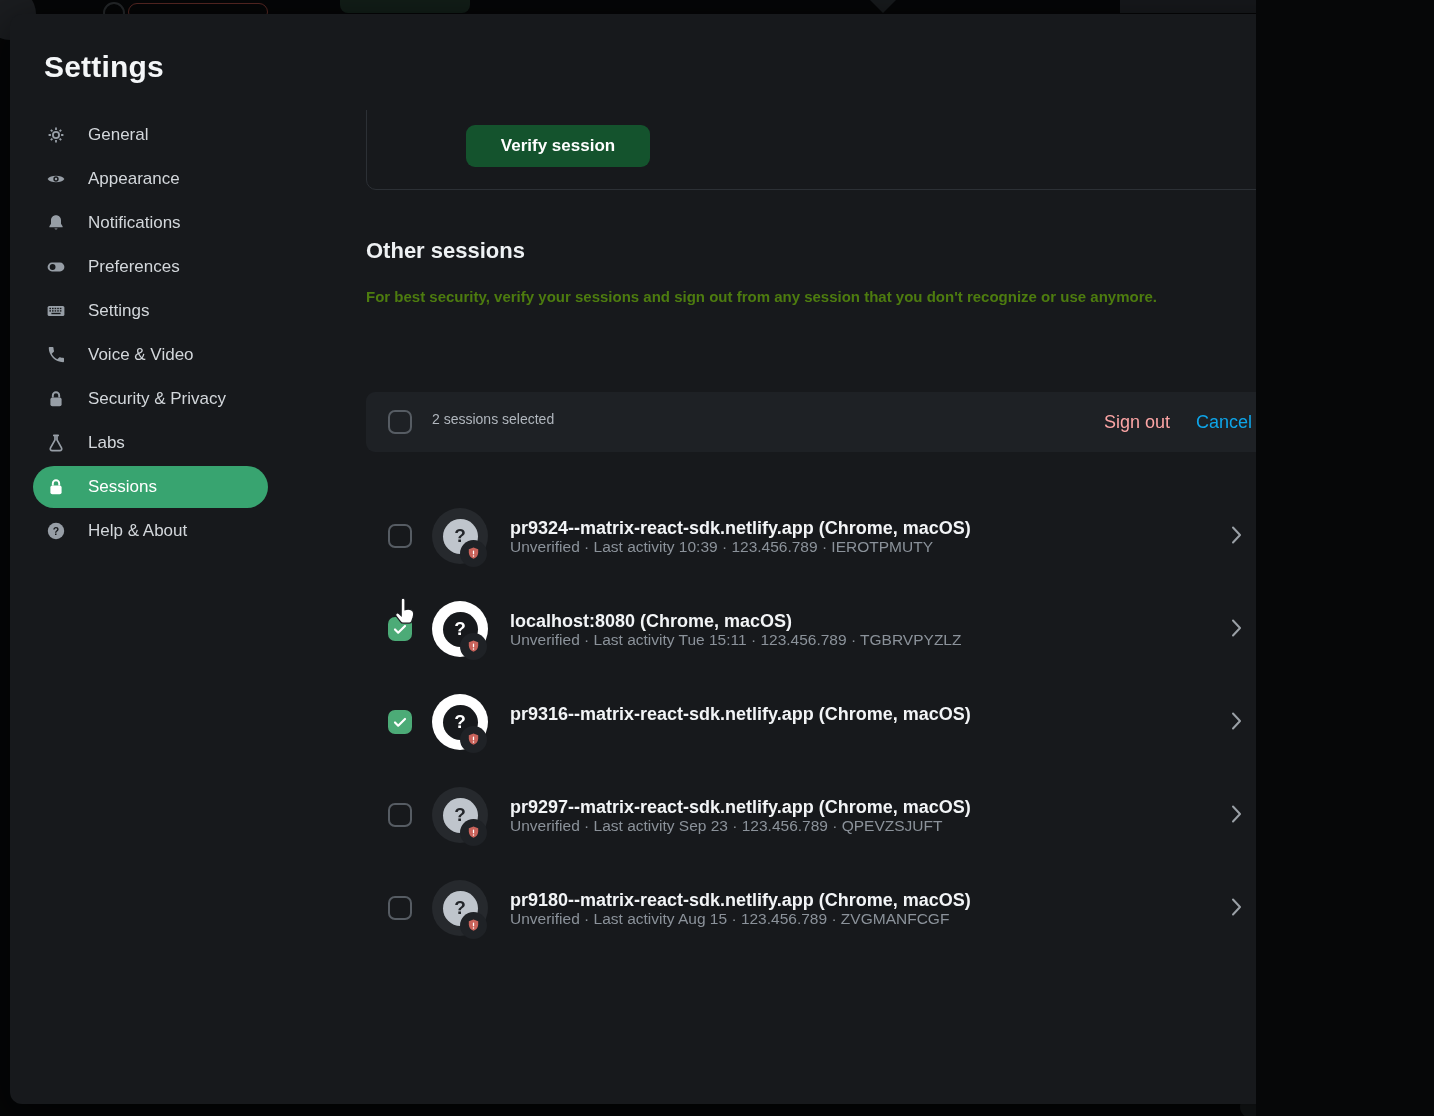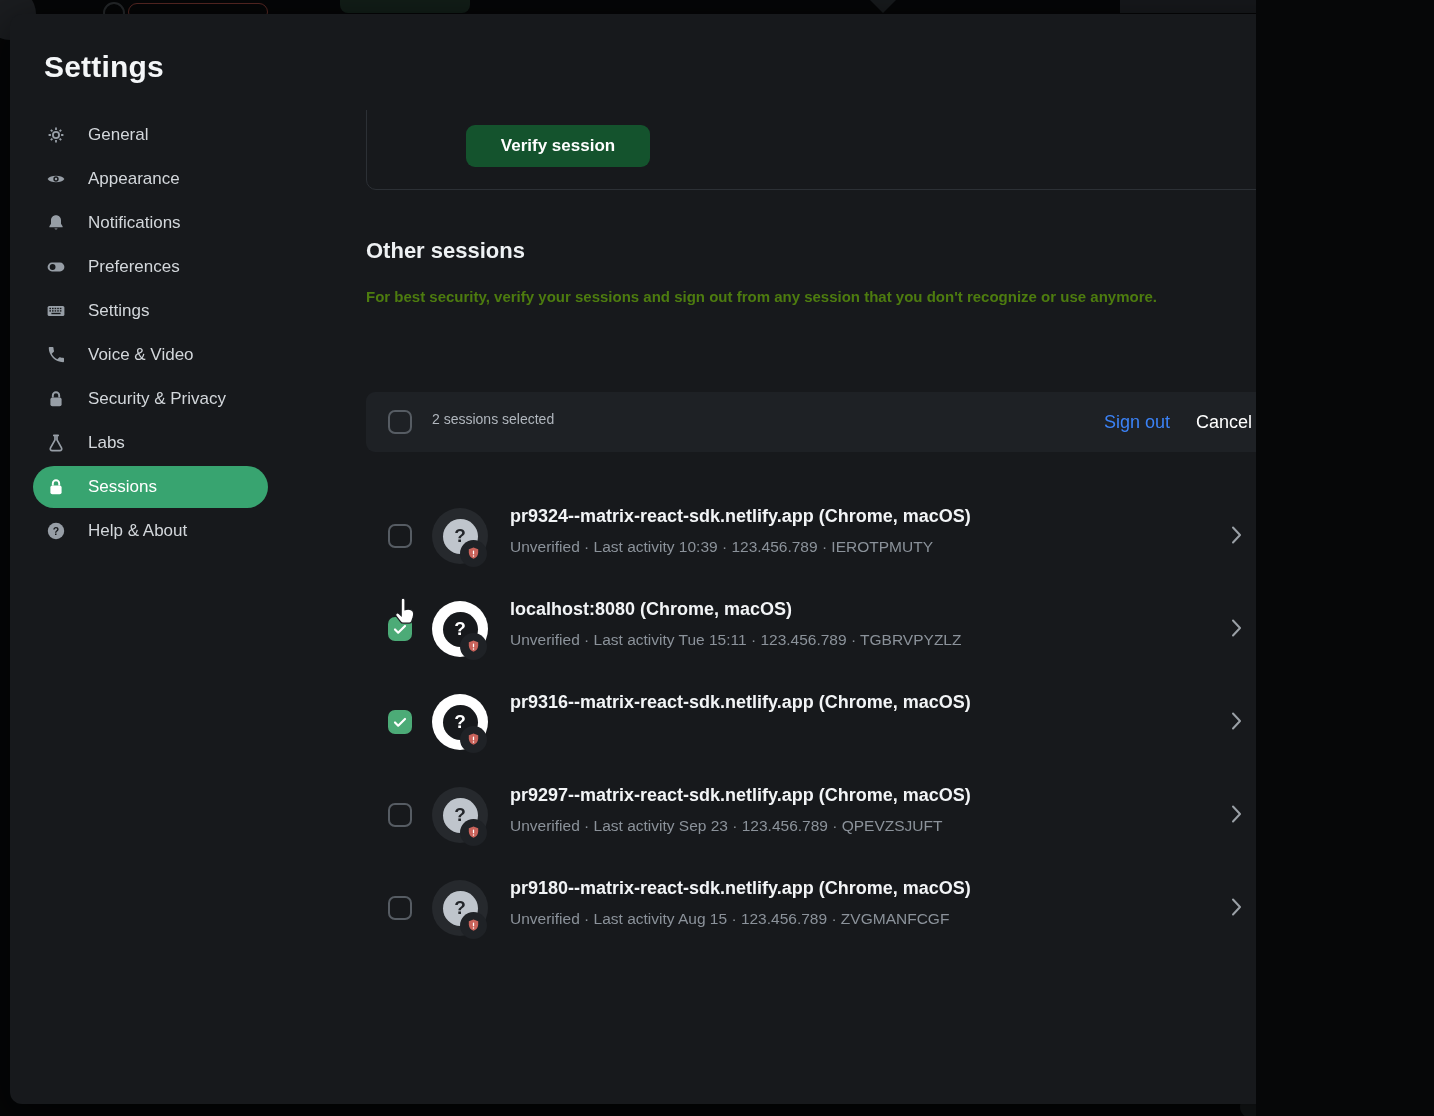--- a/index.html
+++ b/index.html
@@ -43,37 +43,37 @@
   .verify-card{position:absolute;left:0;top:-26px;width:906px;height:106px;border:1px solid #2c3035;border-radius:10px;}
   .verify-btn{position:absolute;left:100px;top:15px;width:184px;height:42px;background:#14532d;border:none;border-radius:9px;color:#ffffff;font-size:17px;font-weight:700;font-family:"Liberation Sans",sans-serif;cursor:pointer;}
 
   .section-heading{position:absolute;left:0;top:128px;font-size:22px;font-weight:700;color:#eef1f3;}
   .section-desc{position:absolute;left:0;top:170px;width:830px;font-size:15px;line-height:33px;color:#4d7c0f;font-weight:bold;}
 
   .selection-bar{position:absolute;left:0;top:282px;width:906px;height:60px;background:#1e2125;border-radius:9px;}
   .selection-bar .cb{position:absolute;left:22px;top:18px;}
   .selection-label{position:absolute;left:66px;top:19px;font-size:14px;color:#b0b6bd;}
   .bar-actions{position:absolute;right:20px;top:0;height:60px;display:flex;align-items:center;gap:26px;}
-  .signout-link{font-size:18px;color:#3b82f6;cursor:pointer;margin-left:6px;}
-  .cancel-link{font-size:18px;color:#ffffff;cursor:pointer;}
+  .signout-link{font-size:18px;color:#fca5a5;cursor:pointer;margin-left:6px;}
+  .cancel-link{font-size:18px;color:#0ea5e9;cursor:pointer;}
 
   .cb{width:24px;height:24px;border:2px solid #565c63;border-radius:7px;background:transparent;display:flex;align-items:center;justify-content:center;cursor:pointer;}
   .cb.checked{background:#4cab77;border-color:#4cab77;}
   .cb svg{display:none;}
   .cb.checked svg{display:block;}
 
   .rows{position:absolute;left:0;top:390px;width:906px;}
   .session-row{position:relative;height:72px;margin-bottom:21px;cursor:pointer;}
   .session-row .cb{position:absolute;left:22px;top:24px;}
   .avatar{position:absolute;left:66px;top:8px;width:56px;height:56px;border-radius:50%;background:#26292d;display:flex;align-items:center;justify-content:center;}
   .avatar .inner{width:35px;height:35px;border-radius:50%;background:#bfc5cc;display:flex;align-items:center;justify-content:center;font-size:19px;font-weight:700;color:#23262a;}
   .session-row.checked .avatar{background:#ffffff;}
   .session-row.checked .avatar .inner{background:#17191c;color:#ffffff;}
   .badge{position:absolute;left:94px;top:40px;width:27px;height:27px;border-radius:50%;background:#1f2226;display:flex;align-items:center;justify-content:center;}
-  .session-title{position:absolute;left:144px;top:6px;font-size:18px;font-weight:700;color:#f2f4f6;}
+  .session-title{position:absolute;left:144px;top:18px;font-size:18px;font-weight:700;color:#f2f4f6;}
   .session-details{position:absolute;left:144px;top:38px;font-size:15.5px;color:#8b929a;}
   .chevron{position:absolute;right:30px;top:26px;color:#9aa0a6;}
 
   .scrollbar-thumb{position:absolute;left:1398px;top:452px;width:7px;height:632px;background:#3f444a;border-radius:4px;cursor:grab;}
 
   .cursor-hand{position:absolute;left:25px;top:486px;width:28px;height:30px;z-index:9;pointer-events:none;}
 </style>
 </head>
 <body>
 

